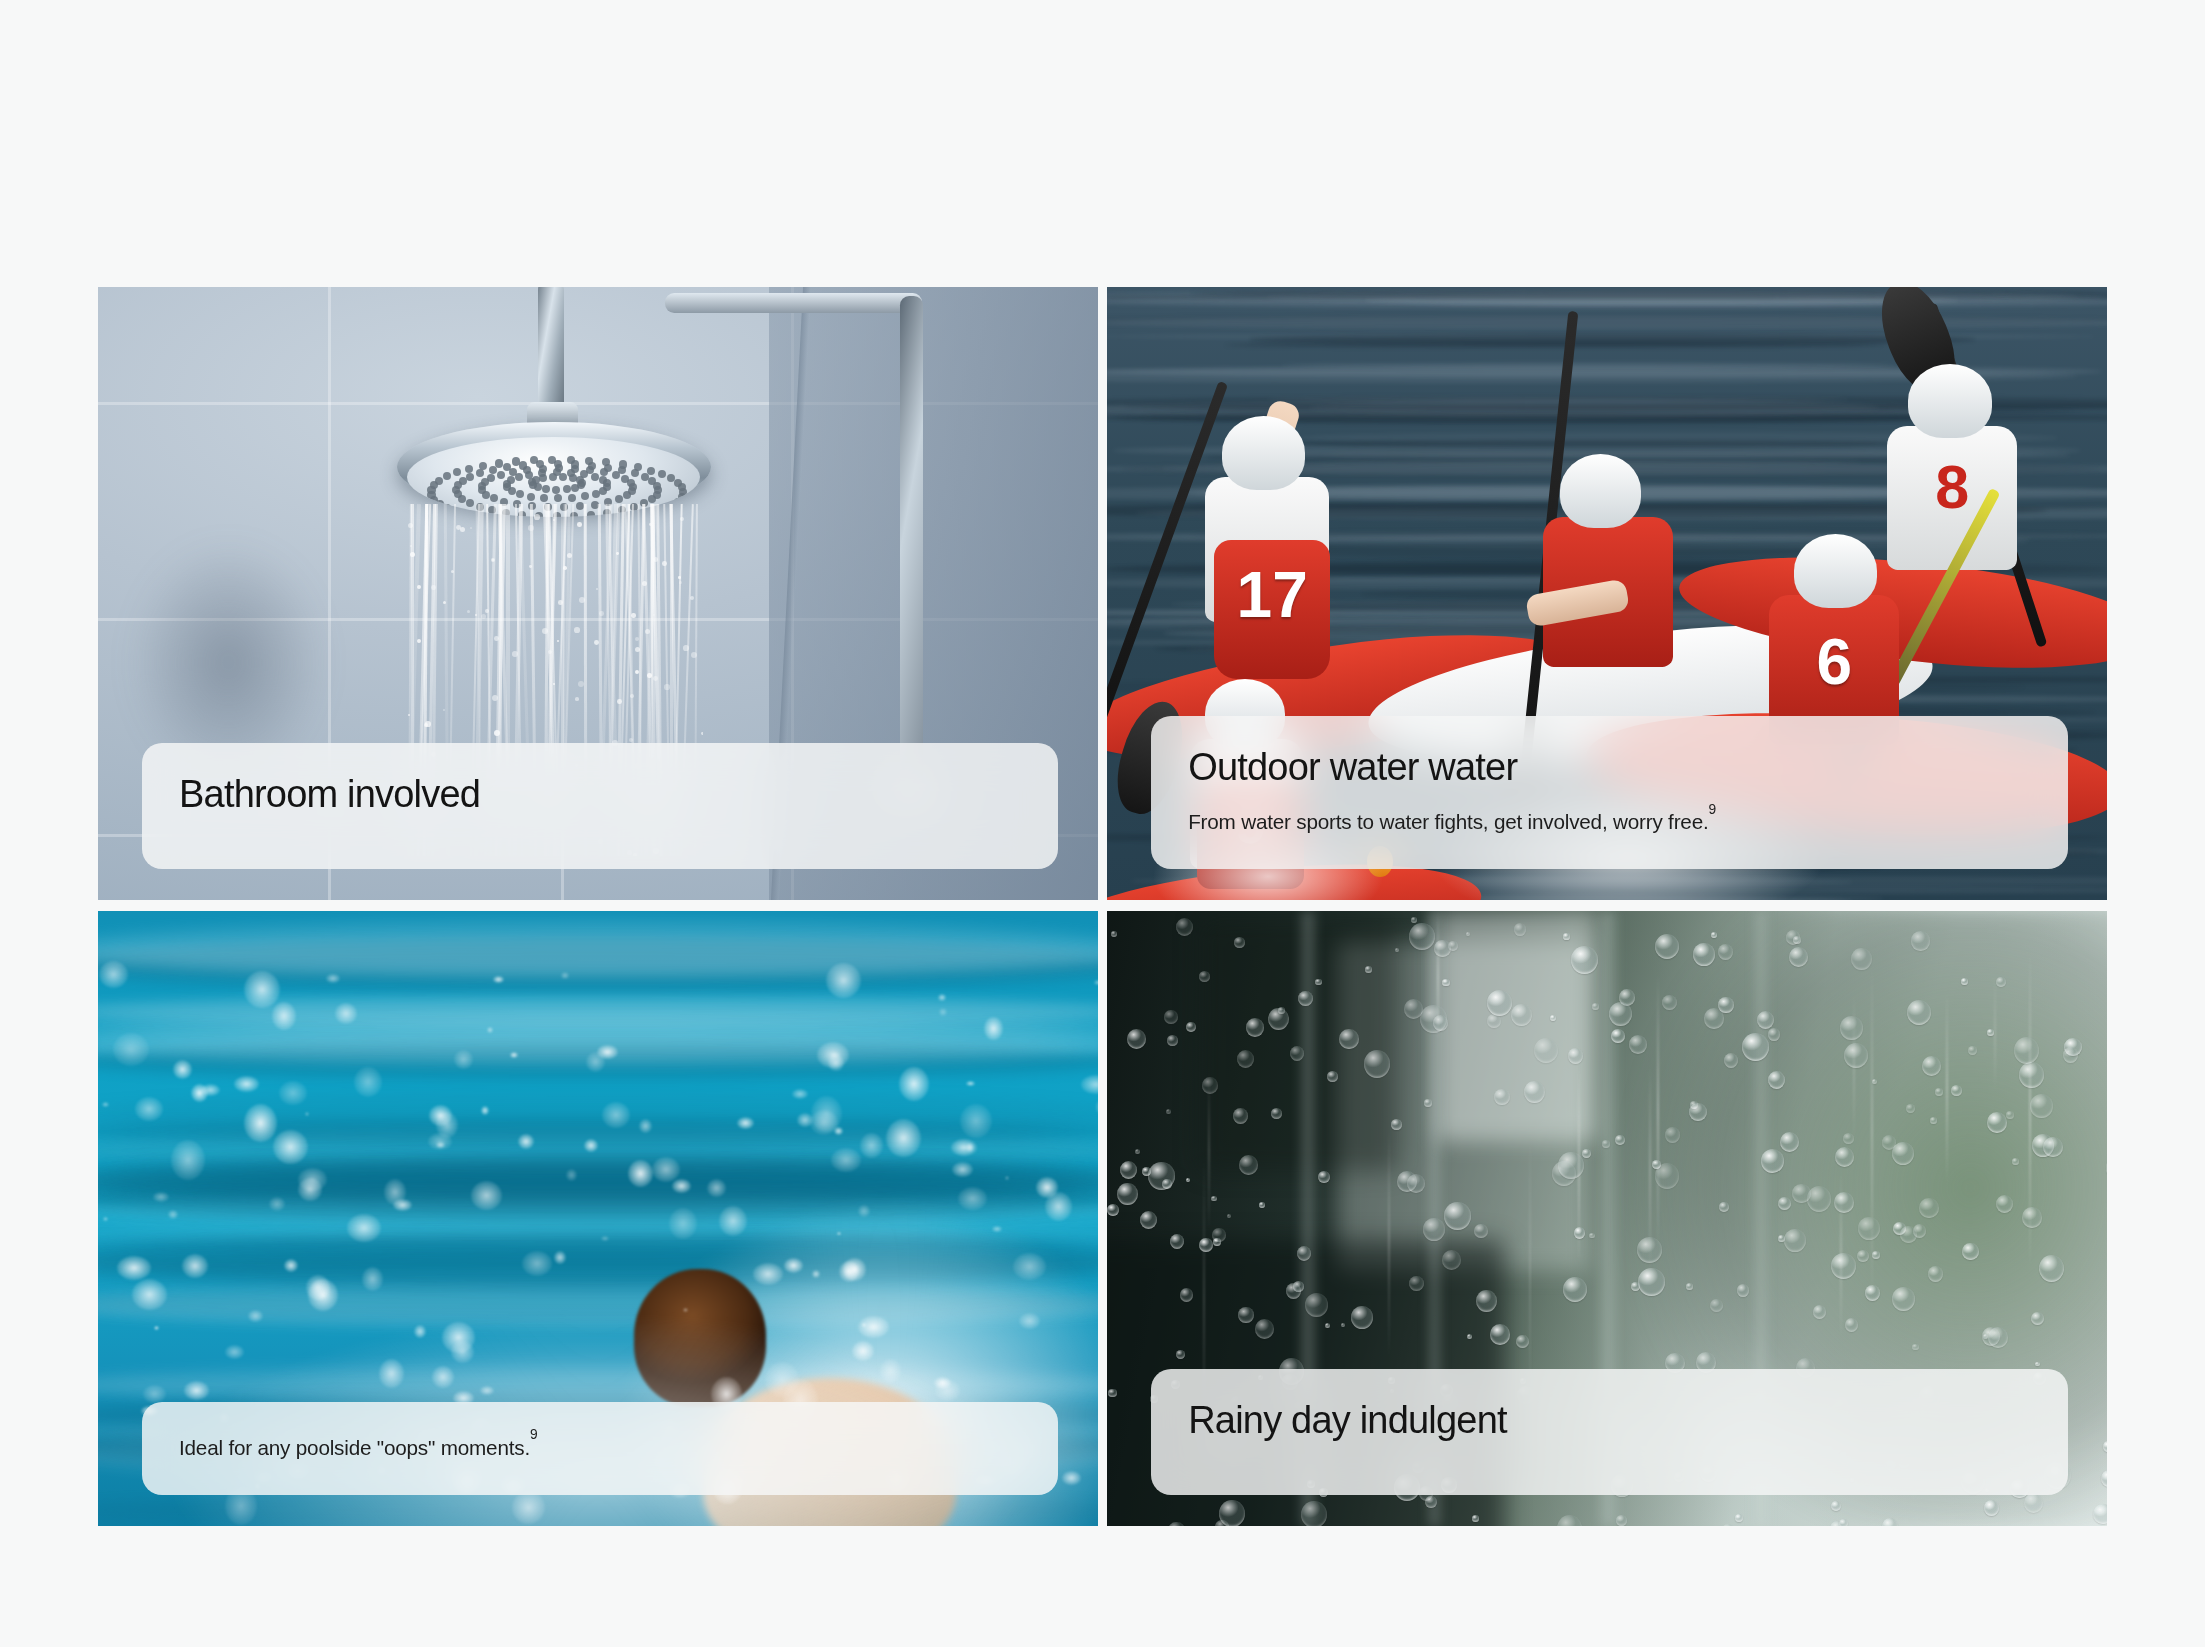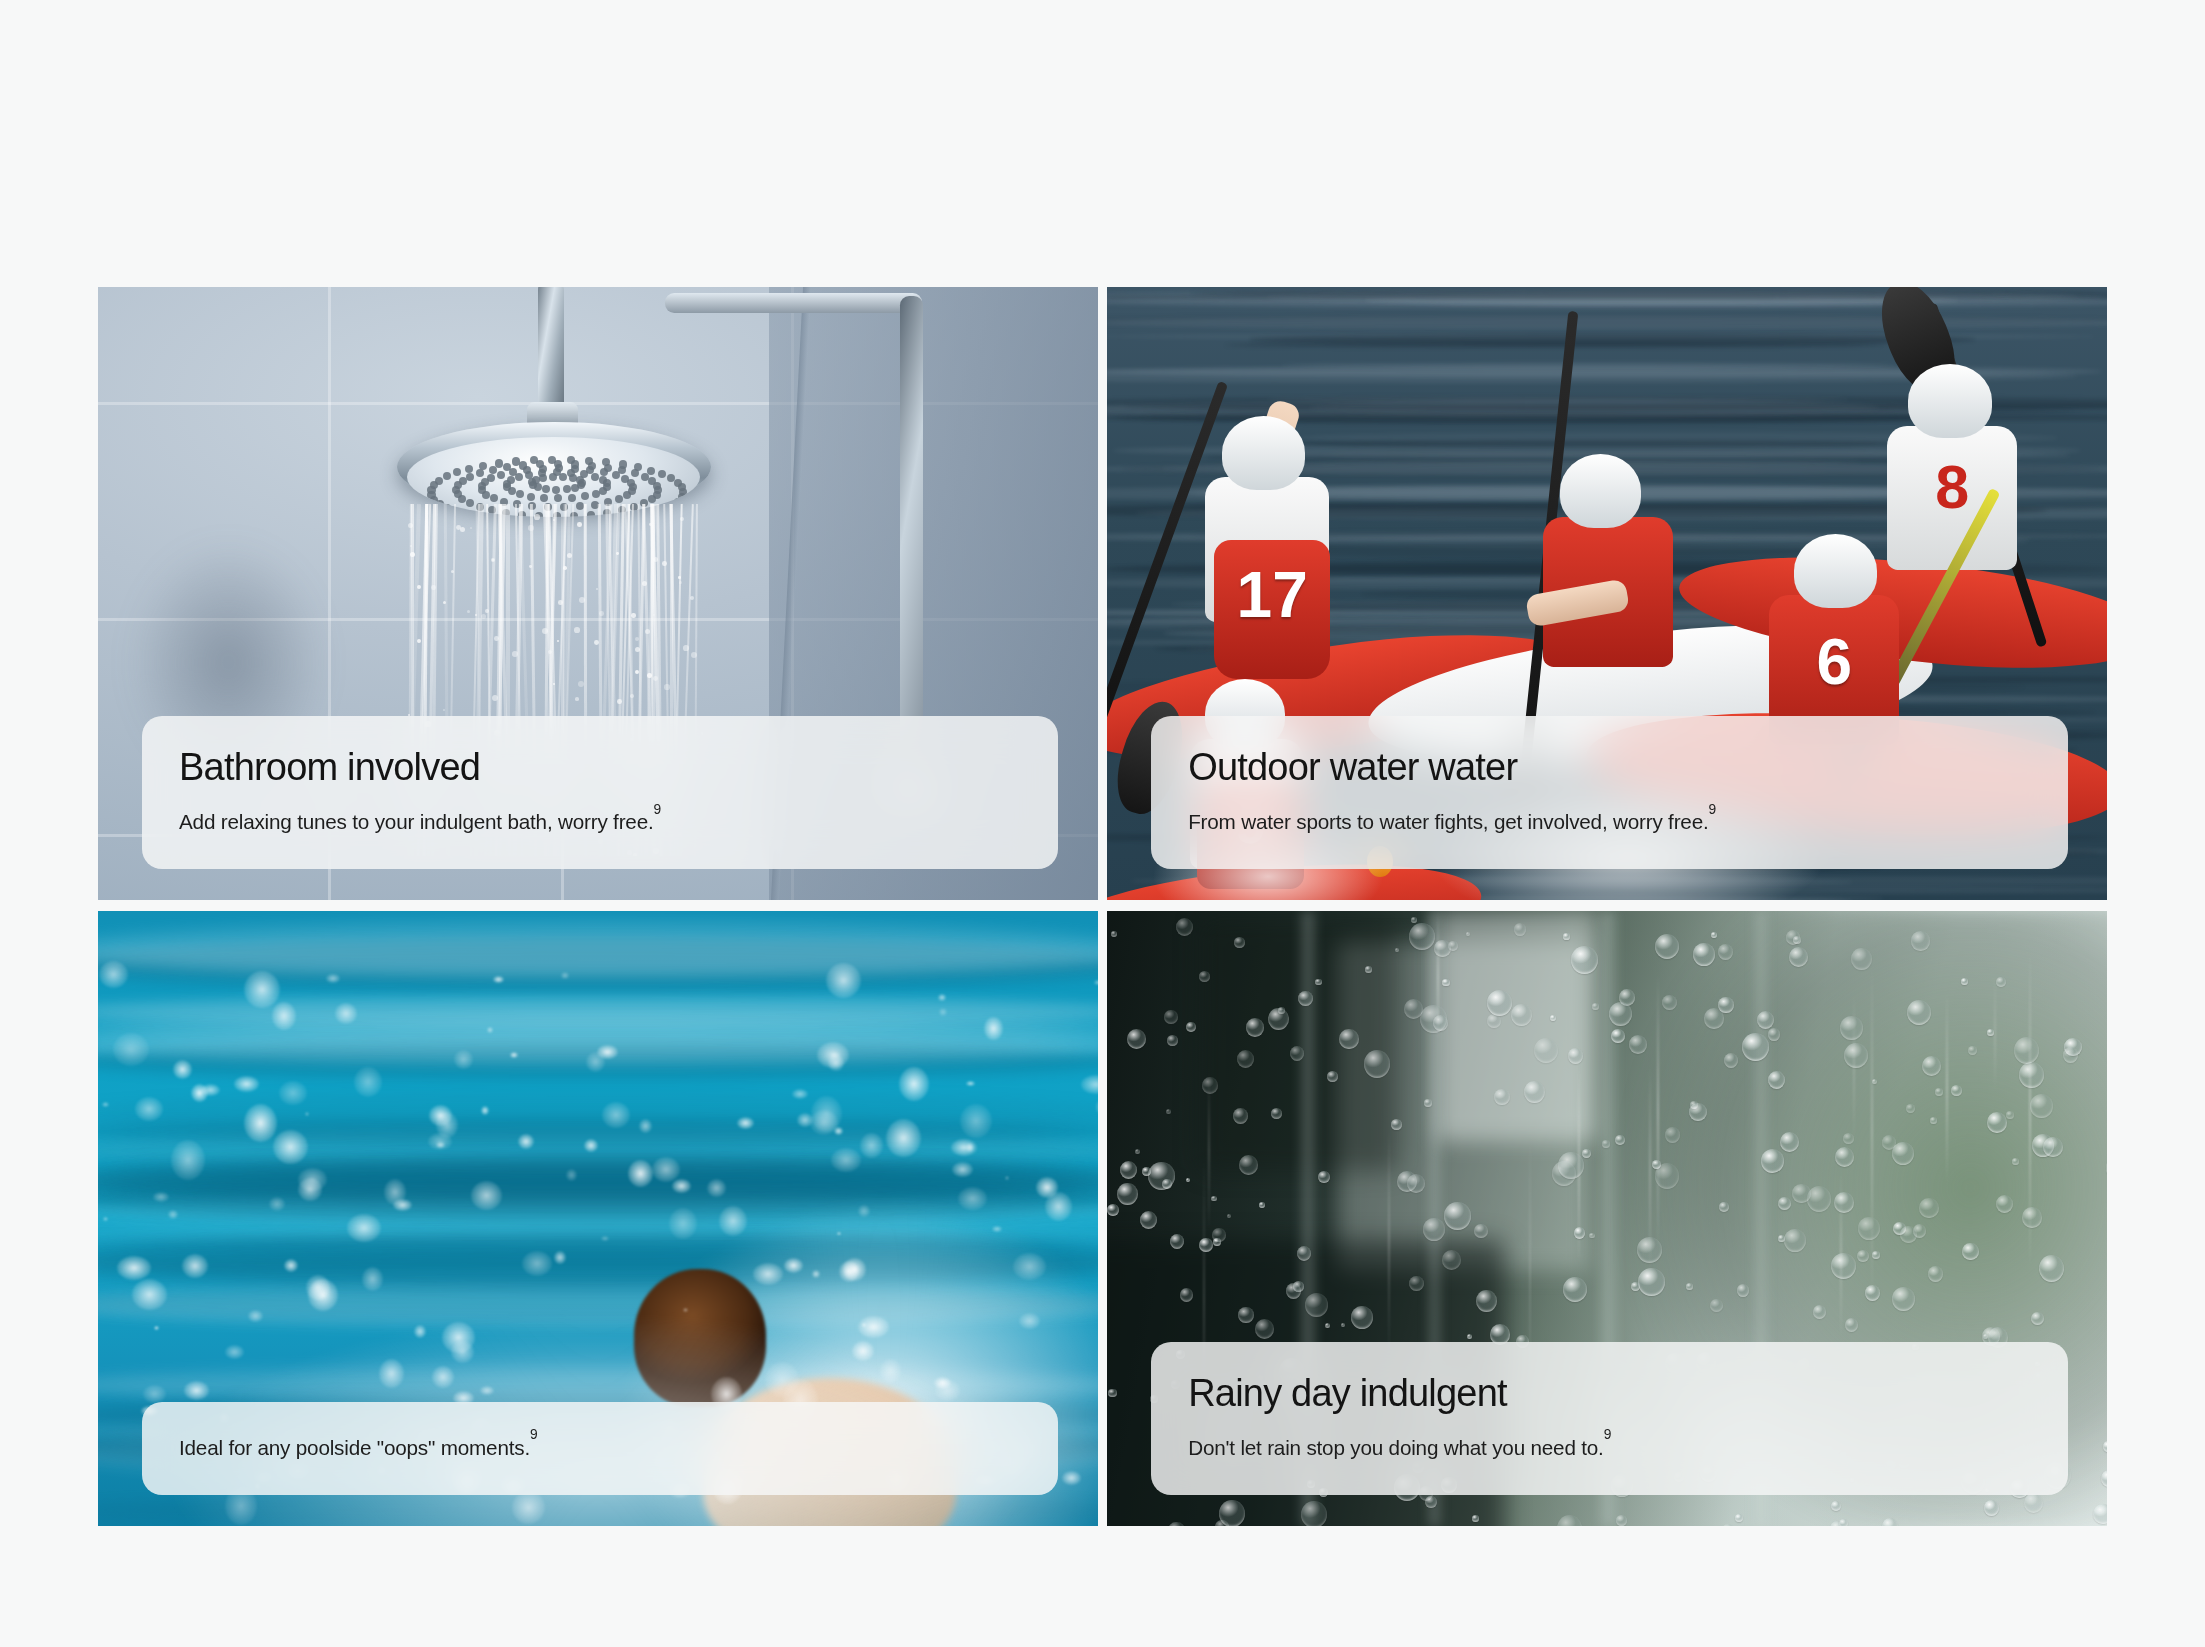--- a/index.html
+++ b/index.html
@@ -560,21 +560,20 @@
             <div class="drop" style="left:82px;top:105px;width:3.8px;height:3.8px;opacity:0.64"></div>
             <div class="drop" style="left:7px;top:41px;width:1.7px;height:1.7px;opacity:0.42"></div>
             <div class="drop" style="left:64px;top:106px;width:3.3px;height:3.3px;opacity:0.44"></div>
             <div class="drop" style="left:153px;top:320px;width:2.7px;height:2.7px;opacity:0.72"></div>
             <div class="drop" style="left:28px;top:81px;width:4.7px;height:4.7px;opacity:0.48"></div>
             <div class="drop" style="left:160px;top:62px;width:3.6px;height:3.6px;opacity:0.90"></div>
           </div>
       </div>
       <div class="caption narrow">
         <div class="cap-title">Bathroom involved</div>
-        <div class="cap-sub"><span>Add relaxing tunes to your indulgent bath, worry free.</span><sup>9</sup></div>
       </div>
     </div>
 
     <div class="card">
       <div class="scene kayak">
         <div id="kayak-waves">
             <div class="wave" style="top:76px;height:5px;opacity:0.74;transform:scaleX(0.56) translateX(-34px)"></div>
             <div class="wave d" style="top:256px;height:15px;opacity:0.36;transform:scaleX(0.52) translateX(-105px)"></div>
             <div class="wave d" style="top:312px;height:14.6px;opacity:0.51;transform:scaleX(0.59) translateX(24px)"></div>
             <div class="wave" style="top:245px;height:7.8px;opacity:0.72;transform:scaleX(1.03) translateX(-38px)"></div>
@@ -1194,19 +1193,18 @@
             <div class="streak" style="left:422px;top:225px;height:269px;opacity:0.30"></div>
             <div class="streak" style="left:733px;top:260px;height:167px;opacity:0.49"></div>
             <div class="streak" style="left:922px;top:38px;height:323px;opacity:0.68"></div>
             <div class="streak" style="left:764px;top:54px;height:336px;opacity:0.54"></div>
             <div class="streak" style="left:550px;top:63px;height:275px;opacity:0.73"></div>
             <div class="streak" style="left:96px;top:244px;height:289px;opacity:0.34"></div>
           </div>
       </div>
       <div class="caption wide">
         <div class="cap-title">Rainy day indulgent</div>
-        <div class="cap-sub"><span>Don't let rain stop you doing what you need to.</span><sup>9</sup></div>
       </div>
     </div>
 
   </div>
 </div>
 
 
 </body></html>

